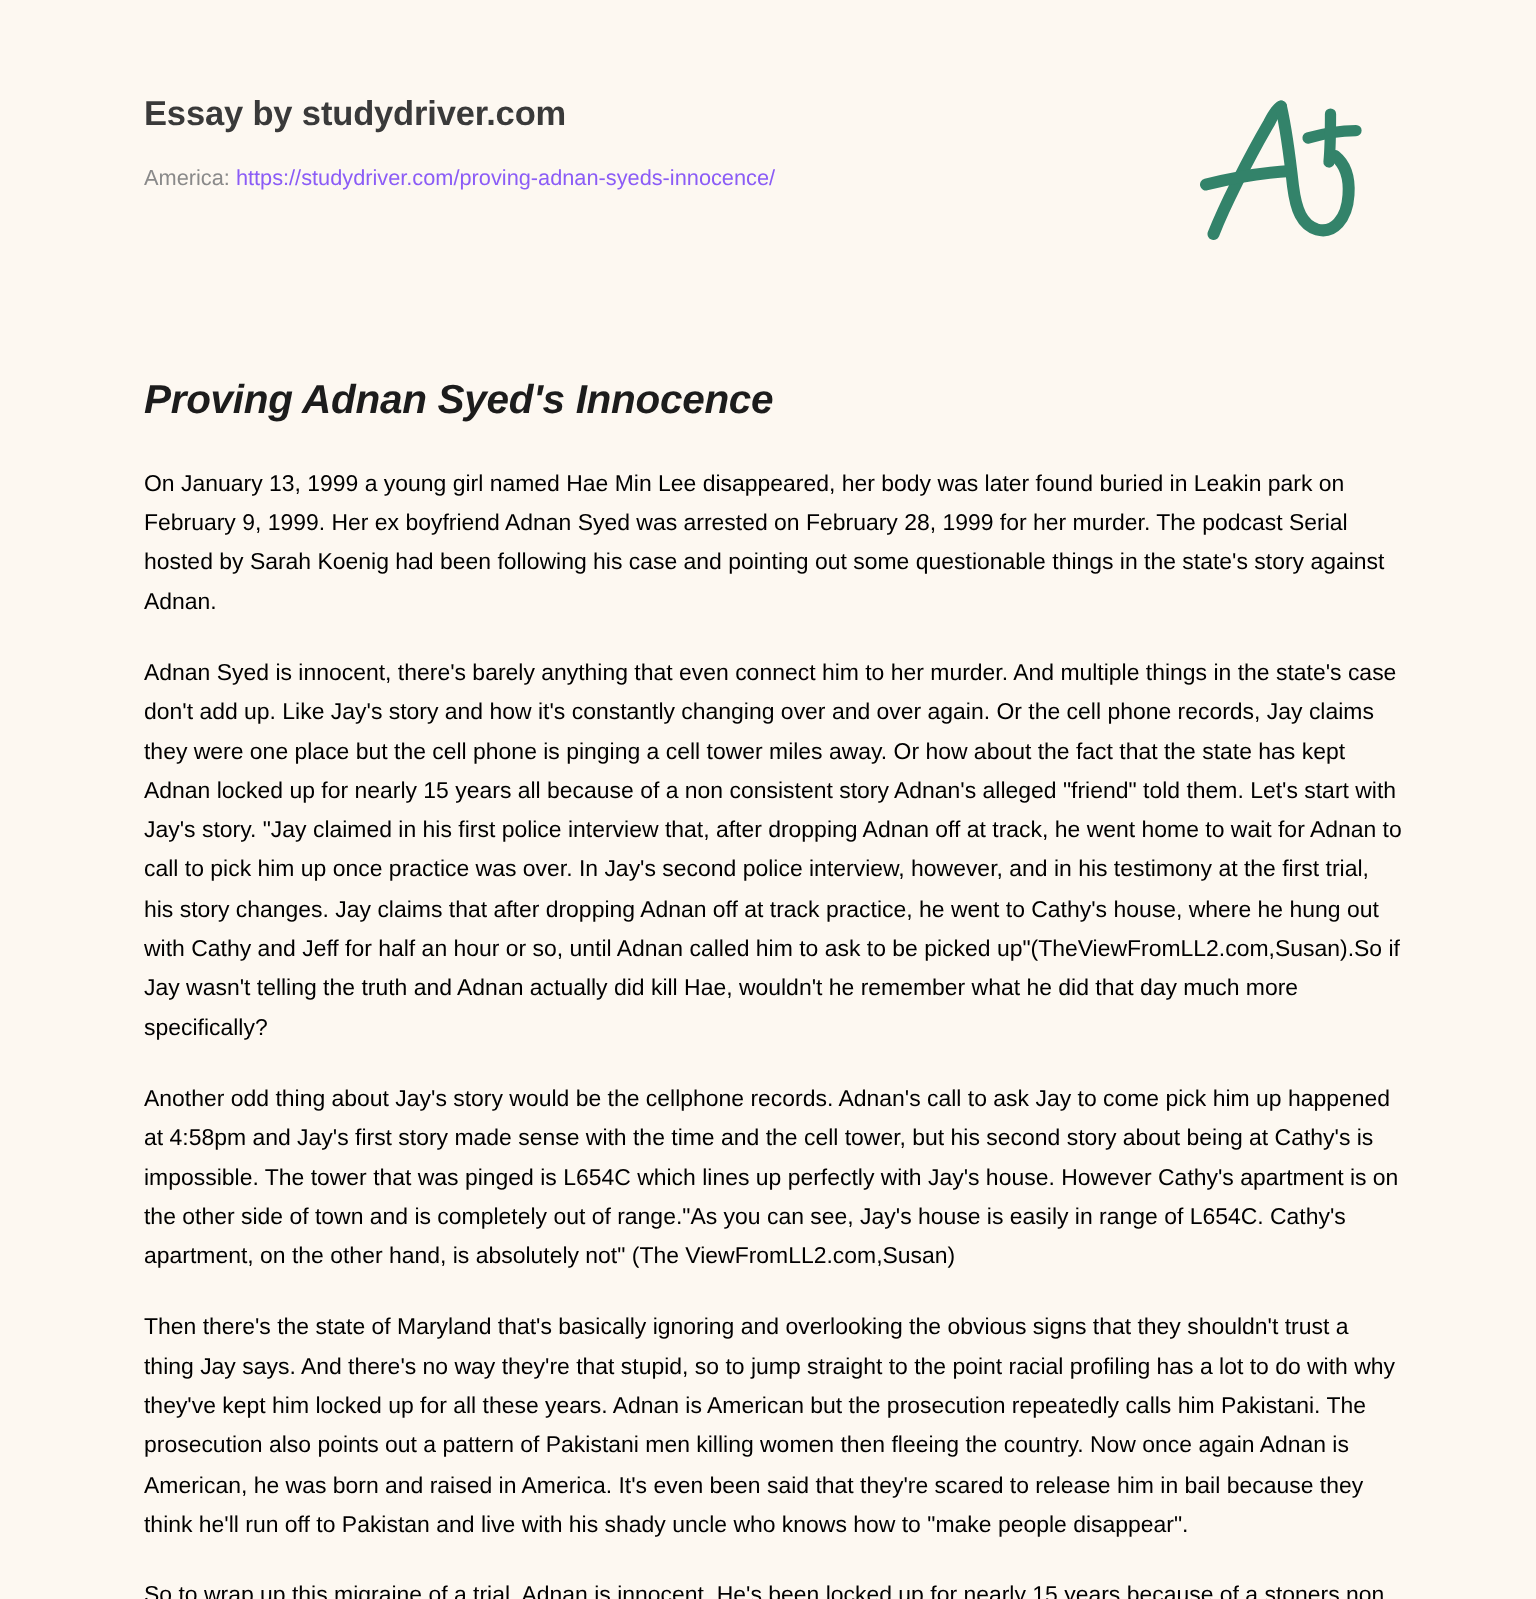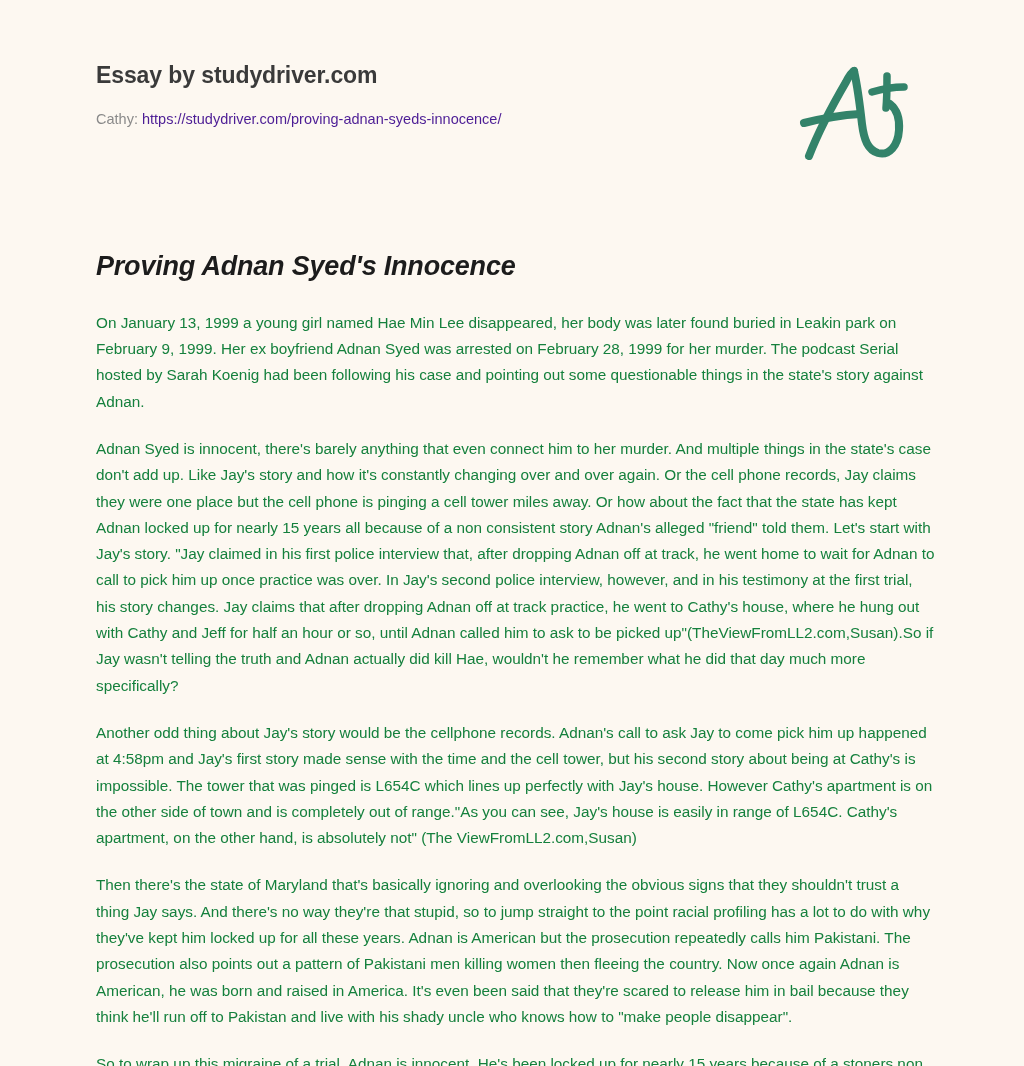--- a/index.html
+++ b/index.html
@@ -52,21 +52,21 @@
     font-size: 14.5px;
     line-height: 1.3;
     white-space: nowrap;
   }
 
   .source-label {
     color: #8a8a8a;
   }
 
   .source-link {
-    color: #4c1d95;
+    color: #8b5cf6;
     text-decoration: none;
   }
 
   
   .logo {
     width: 118px;
     height: 96px;
     margin-top: 2px;
     margin-right: 22px;
     flex: 0 0 auto;
@@ -89,40 +89,40 @@
     color: #1c1c1c;
     letter-spacing: -0.2px;
     line-height: 1.25;
     margin: 0 0 26px 0;
     font-style: italic;
   }
 
   .article-body p {
     font-size: 15.3px;
     line-height: 1.72;
-    color: #15803d;
+    color: #000000;
     margin: 0 0 21px 0;
     text-align: left;
     max-width: 846px;
   }
 
   .article-body p:last-child {
     margin-bottom: 0;
   }
 </style>
 </head>
 <body>
 
 <div class="page">
 
   <header class="masthead">
     <div class="masthead-left">
       <div class="site-title">Essay by studydriver.com</div>
       <div class="source-line">
-        <span class="source-label">Cathy:</span>
+        <span class="source-label">America:</span>
         <a class="source-link" href="#">https://studydriver.com/proving-adnan-syeds-innocence/</a>
       </div>
     </div>
 
     <div class="logo">
       <svg viewBox="0 0 118 96" xmlns="http://www.w3.org/2000/svg" aria-hidden="true">
         <g fill="none" stroke="#33836a" stroke-linecap="round" stroke-linejoin="round">
 
           <path d="M13 92 C20 74, 36 42, 50 18 C53 12, 56 8, 58 7" stroke-width="8"></path>
 

